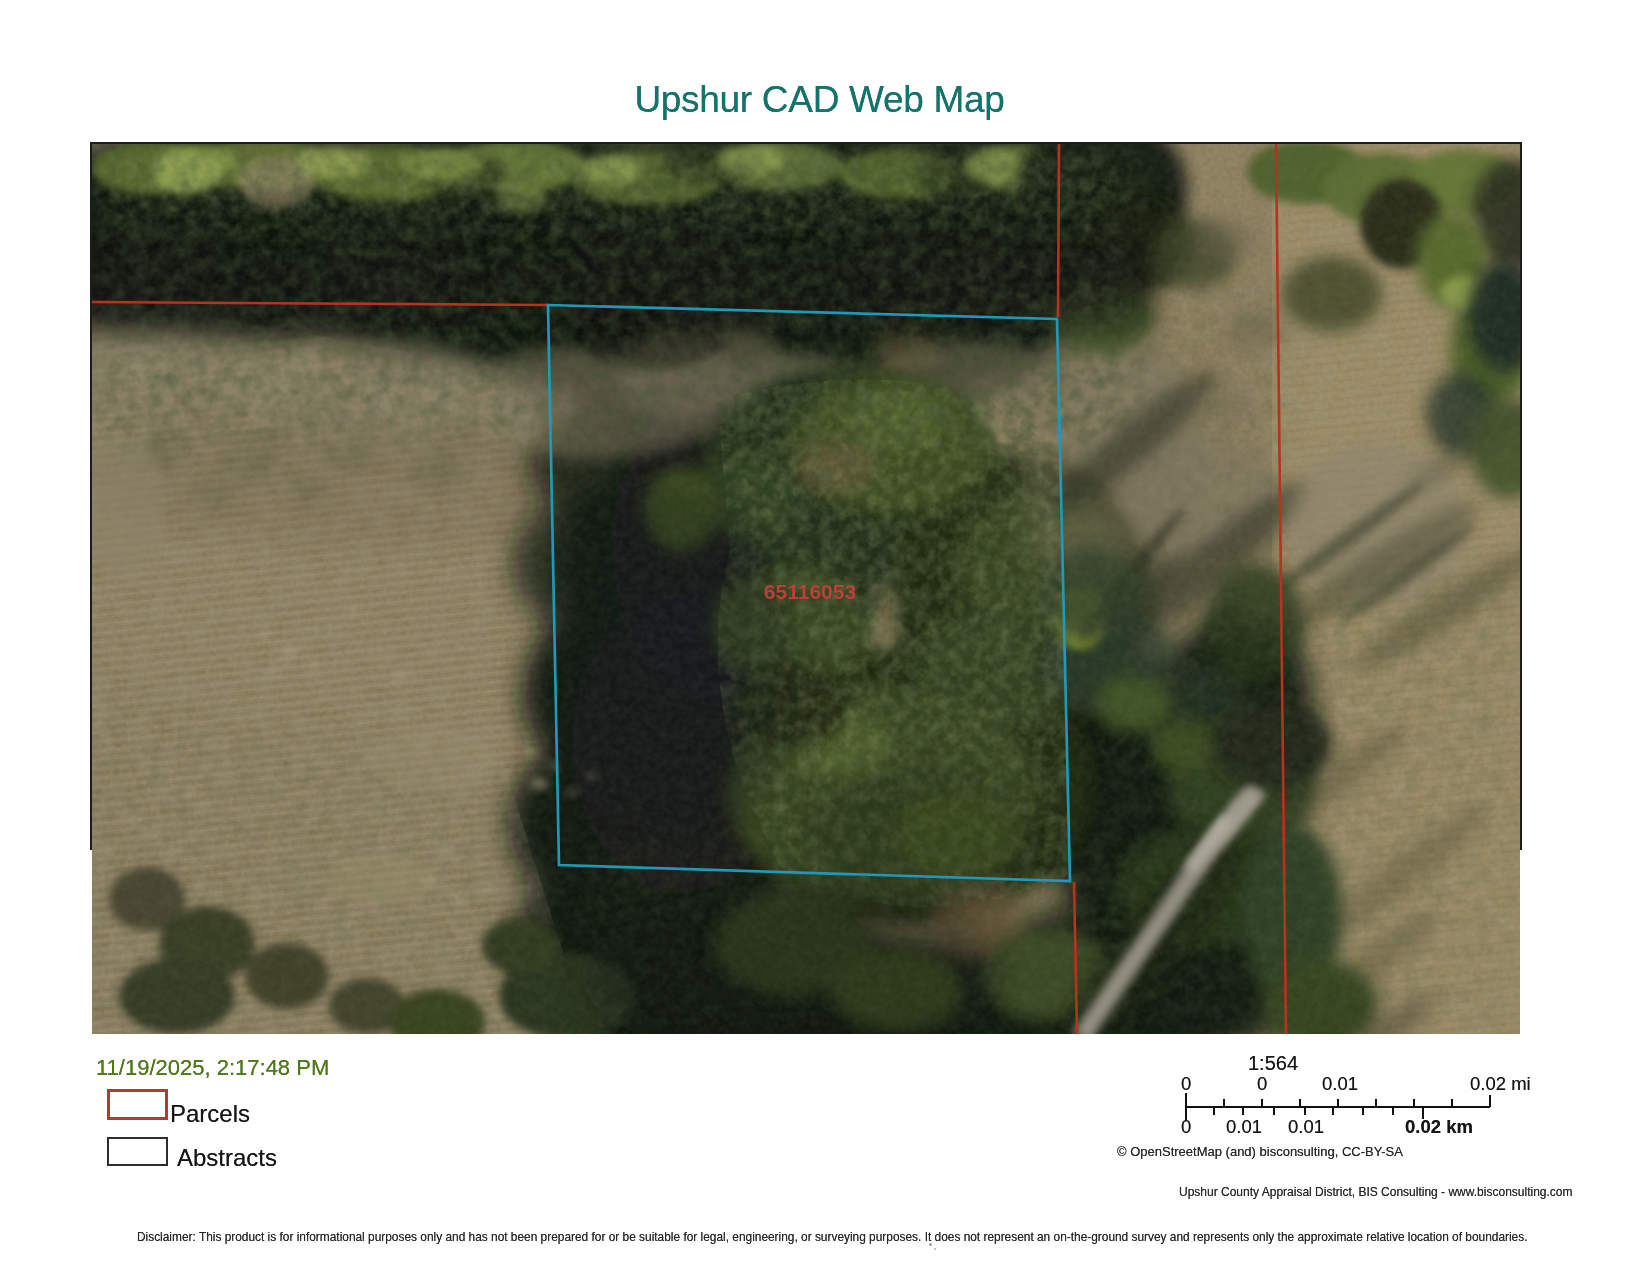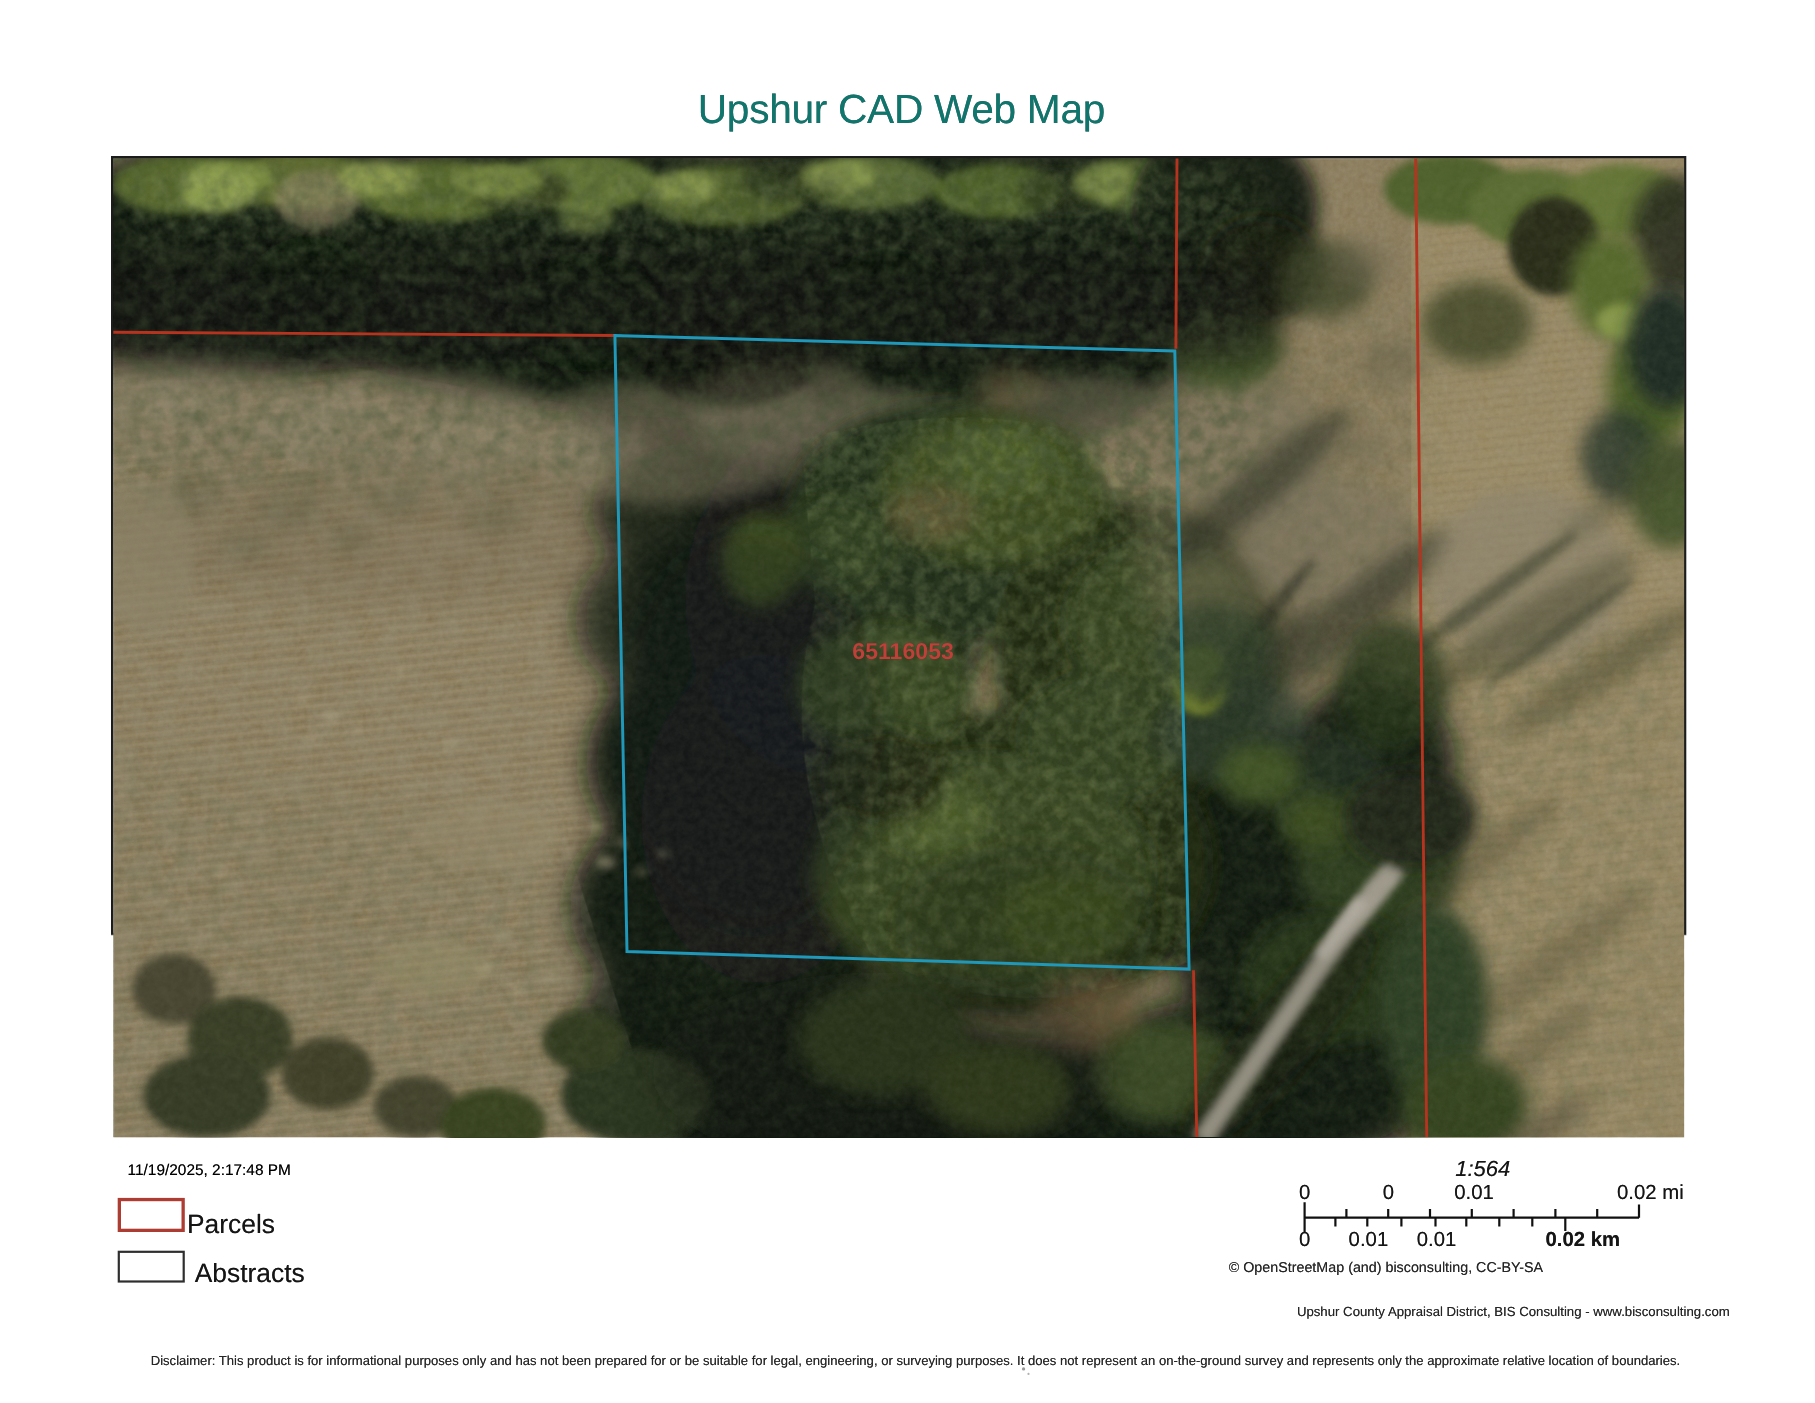--- a/index.html
+++ b/index.html
@@ -5,21 +5,21 @@
 html,body{margin:0;padding:0;background:#ffffff;width:1650px;height:1275px;position:relative;overflow:hidden;
 font-family:"Liberation Sans", sans-serif;color:#1a1a1a;}
 .abs{text-shadow:0 0 0.6px rgba(45,45,45,0.75);}
 .abs{position:absolute;}
 </style>
 </head>
 <body>
 
 <div class="abs" style="left:0;width:1639px;top:79px;text-align:center;font-size:37px;letter-spacing:-0.3px;color:#0f766e;">Upshur CAD Web Map</div>
 
-<div class="abs" style="left:101px;top:142px;width:1432px;height:708px;border:2px solid #1c1c1c;box-sizing:border-box;filter:blur(0.4px);">
+<div class="abs" style="left:90px;top:142px;width:1432px;height:708px;border:2px solid #1c1c1c;box-sizing:border-box;filter:blur(0.4px);">
 <svg width="1428" height="890" viewBox="0 0 1428 890">
 <defs>
 <filter id="b4" x="-60%" y="-60%" width="220%" height="220%">
           <feGaussianBlur stdDeviation="4"></feGaussianBlur>
         </filter>
 <filter id="b8" x="-60%" y="-60%" width="220%" height="220%">
           <feGaussianBlur stdDeviation="8"></feGaussianBlur>
         </filter>
 <filter id="b14" x="-60%" y="-60%" width="220%" height="220%">
           <feGaussianBlur stdDeviation="14"></feGaussianBlur>
@@ -313,31 +313,31 @@
 <path d="M 982 738 L 985 890"></path>
 <path d="M 1184 0 L 1194 890"></path>
 </g>
 
 <path d="M 456 161 L 965 175 L 978 737 L 467 721 Z" fill="none" stroke="#1f98ba" stroke-width="2.7"></path>
 
 <text x="718" y="455" font-family="Liberation Sans, sans-serif" font-size="21" font-weight="bold" fill="#bf4038" text-anchor="middle">65116053</text>
 </svg>
 </div>
 
-<div class="abs" style="left:116px;top:1055px;font-size:14px;color:#000000;">11/19/2025, 2:17:48 PM</div>
+<div class="abs" style="left:96px;top:1055px;font-size:22px;color:#4d7c0f;">11/19/2025, 2:17:48 PM</div>
 
 <div class="abs" style="left:107px;top:1089px;width:55px;height:25px;border:3px solid #ad3c32;"></div>
 
 <div class="abs" style="left:170px;top:1100px;font-size:24px;color:#151515;">Parcels</div>
 
 <div class="abs" style="left:107px;top:1137px;width:57px;height:25px;border:2px solid #2e2e2e;"></div>
 
 <div class="abs" style="left:177px;top:1144px;font-size:24px;color:#151515;">Abstracts</div>
 
-<div class="abs" style="left:1248px;top:1052px;width:200px;text-align:center;font-size:20px;color:#151515;font-style:italic;">1:564</div>
+<div class="abs" style="left:1248px;top:1052px;width:200px;font-size:20px;color:#151515;">1:564</div>
 
 <div class="abs" style="left:1181px;top:1073px;font-size:18.5px;color:#151515;">0</div>
 <div class="abs" style="left:1257px;top:1073px;font-size:18.5px;color:#151515;">0</div>
 <div class="abs" style="left:1322px;top:1073px;font-size:18.5px;color:#151515;">0.01</div>
 <div class="abs" style="left:1470px;top:1073px;font-size:18.5px;color:#151515;">0.02 mi</div>
 
 <svg class="abs" style="left:1180px;top:1090px;" width="320" height="34" viewBox="0 0 320 34">
 <g stroke="#111" stroke-width="2" fill="none">
 <line x1="6" y1="17" x2="310" y2="17"></line>
 <line x1="6" y1="3" x2="6" y2="31"></line>

